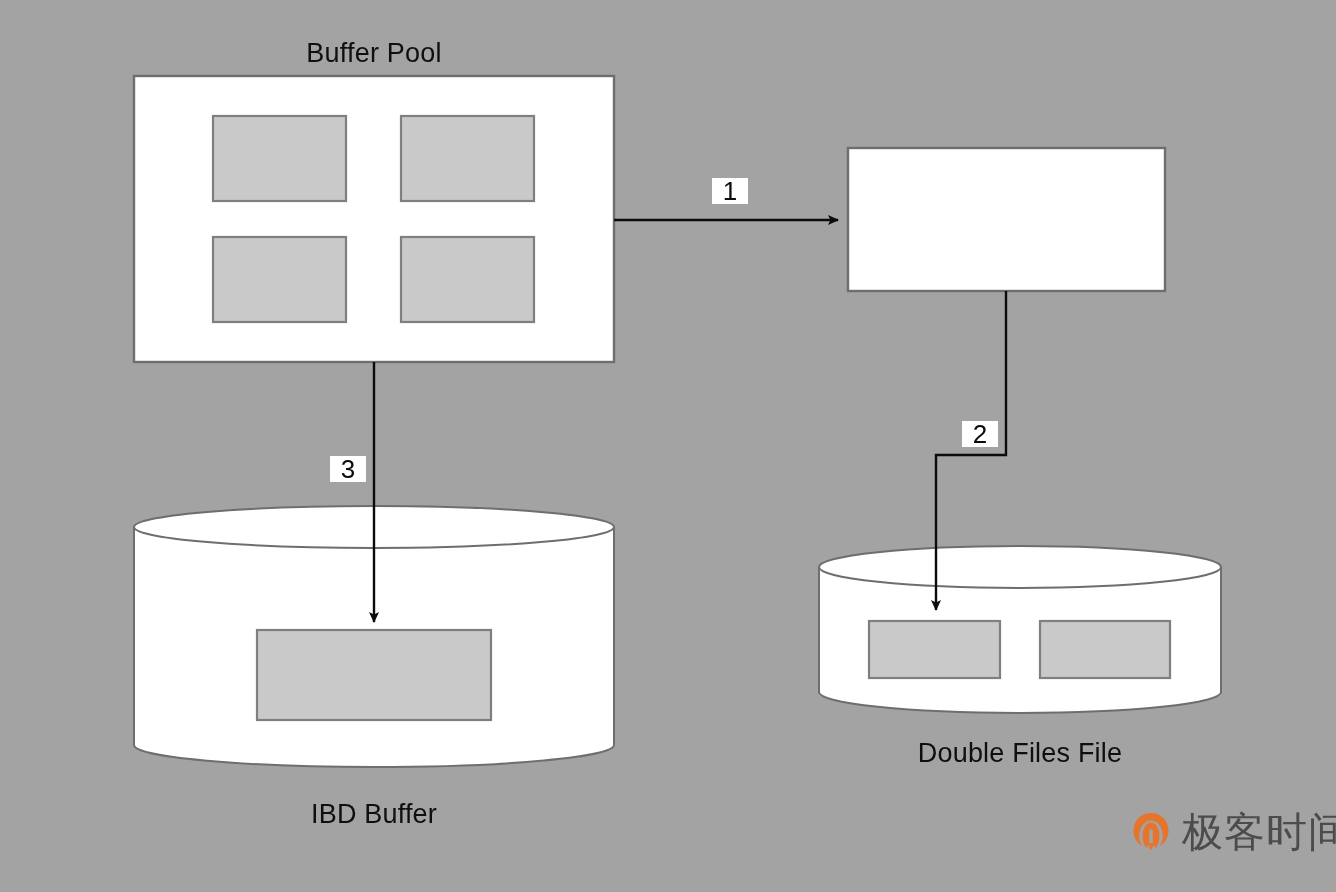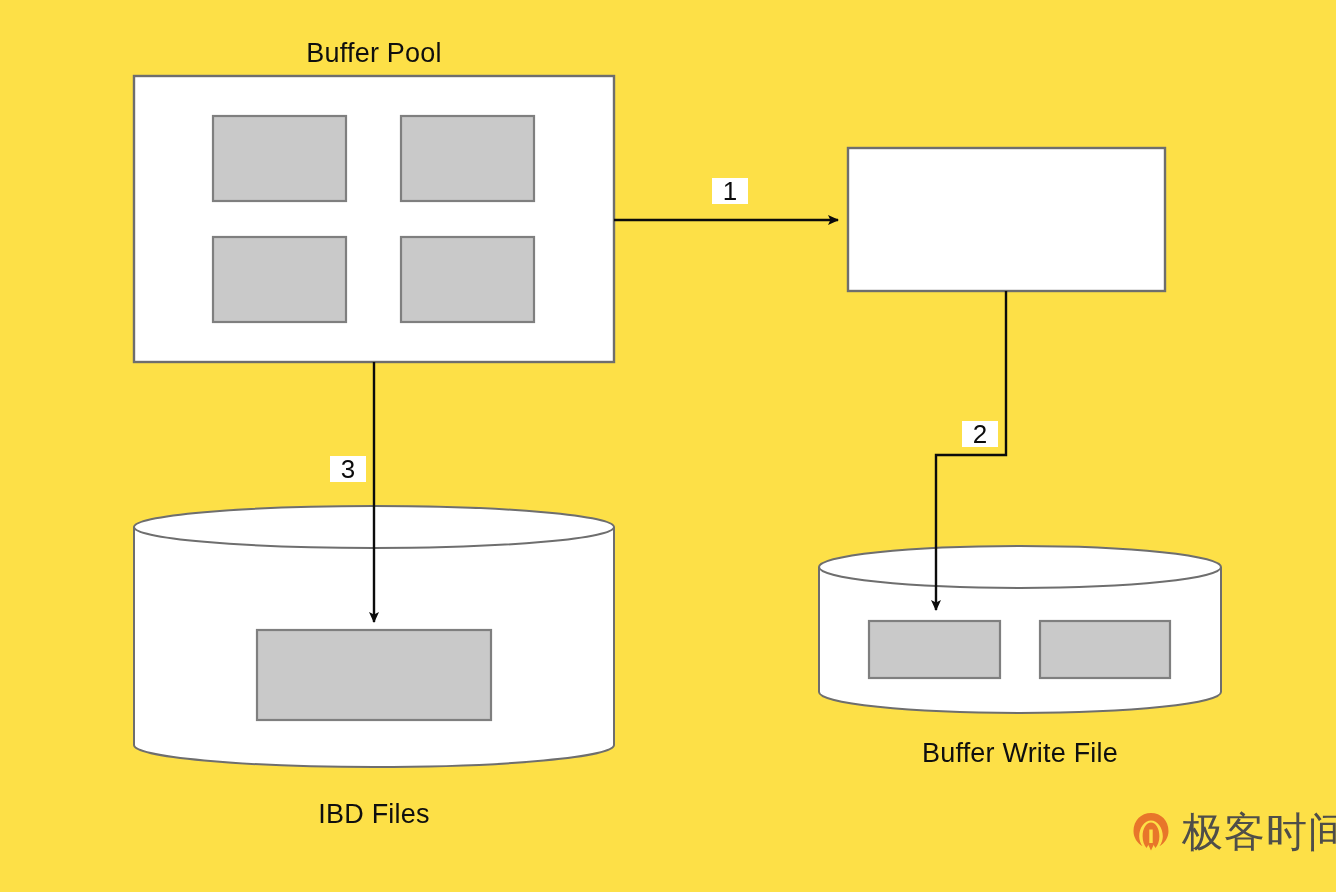--- a/index.html
+++ b/index.html
@@ -9,21 +9,21 @@
     background: #ffffff;
   }
   body {
     font-family: "Liberation Sans", sans-serif;
     -webkit-font-smoothing: antialiased;
   }
   #canvas {
     position: relative;
     width: 1336px;
     height: 892px;
-    background: #fde047;
+    background: #a3a3a3;
     overflow: hidden;
   }
   #diagram-svg {
     position: absolute;
     left: 0;
     top: 0;
     width: 1336px;
     height: 892px;
   }
   .node-label {
@@ -110,23 +110,23 @@
     <path d="M614,220 L838,220" fill="none" stroke="#0b0b0b" stroke-width="2.4" marker-end="url(#arrowhead)"></path>
 
     <path d="M1006,291 L1006,455 L936,455 L936,610" fill="none" stroke="#0b0b0b" stroke-width="2.4" stroke-linejoin="miter" marker-end="url(#arrowhead)"></path>
 
     <path d="M374,362 L374,622" fill="none" stroke="#0b0b0b" stroke-width="2.4" marker-end="url(#arrowhead)"></path>
   </svg>
 
   <div class="node-label" style="left:134px; top:38px; width:480px;">Buffer Pool</div>
 
 
-  <div class="node-label" style="left:134px; top:799px; width:480px;">IBD Files</div>
+  <div class="node-label" style="left:134px; top:799px; width:480px;">IBD Buffer</div>
 
-  <div class="node-label" style="left:819px; top:738px; width:402px;">Buffer Write File</div>
+  <div class="node-label" style="left:819px; top:738px; width:402px;">Double Files File</div>
 
   <div class="edge-label" style="left:712px; top:178px; width:36px;">1</div>
 
   <div class="edge-label" style="left:962px; top:421px; width:36px;">2</div>
 
   <div class="edge-label" style="left:330px; top:456px; width:36px;">3</div>
 
   <div id="watermark">
     <span class="wm-mark">
       <svg viewBox="0 0 44 44" width="44" height="44" xmlns="http://www.w3.org/2000/svg">

